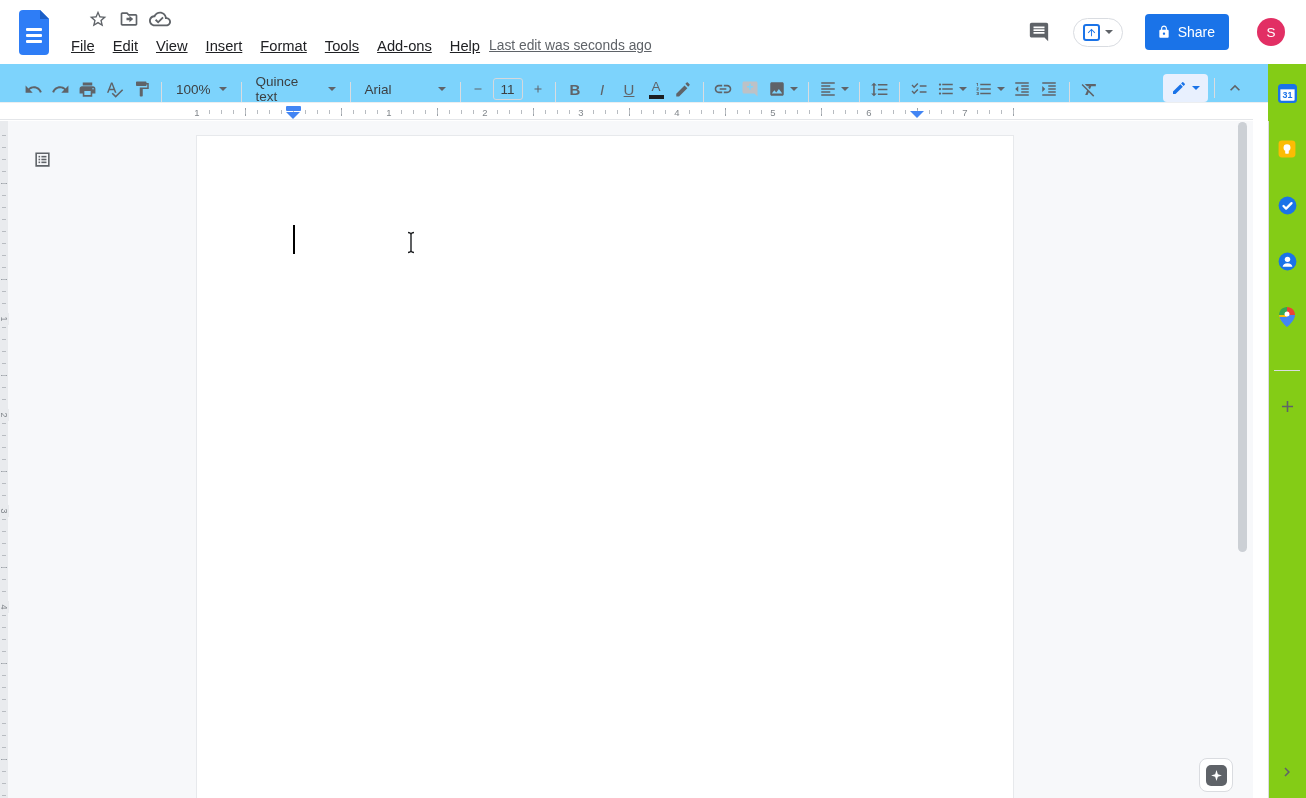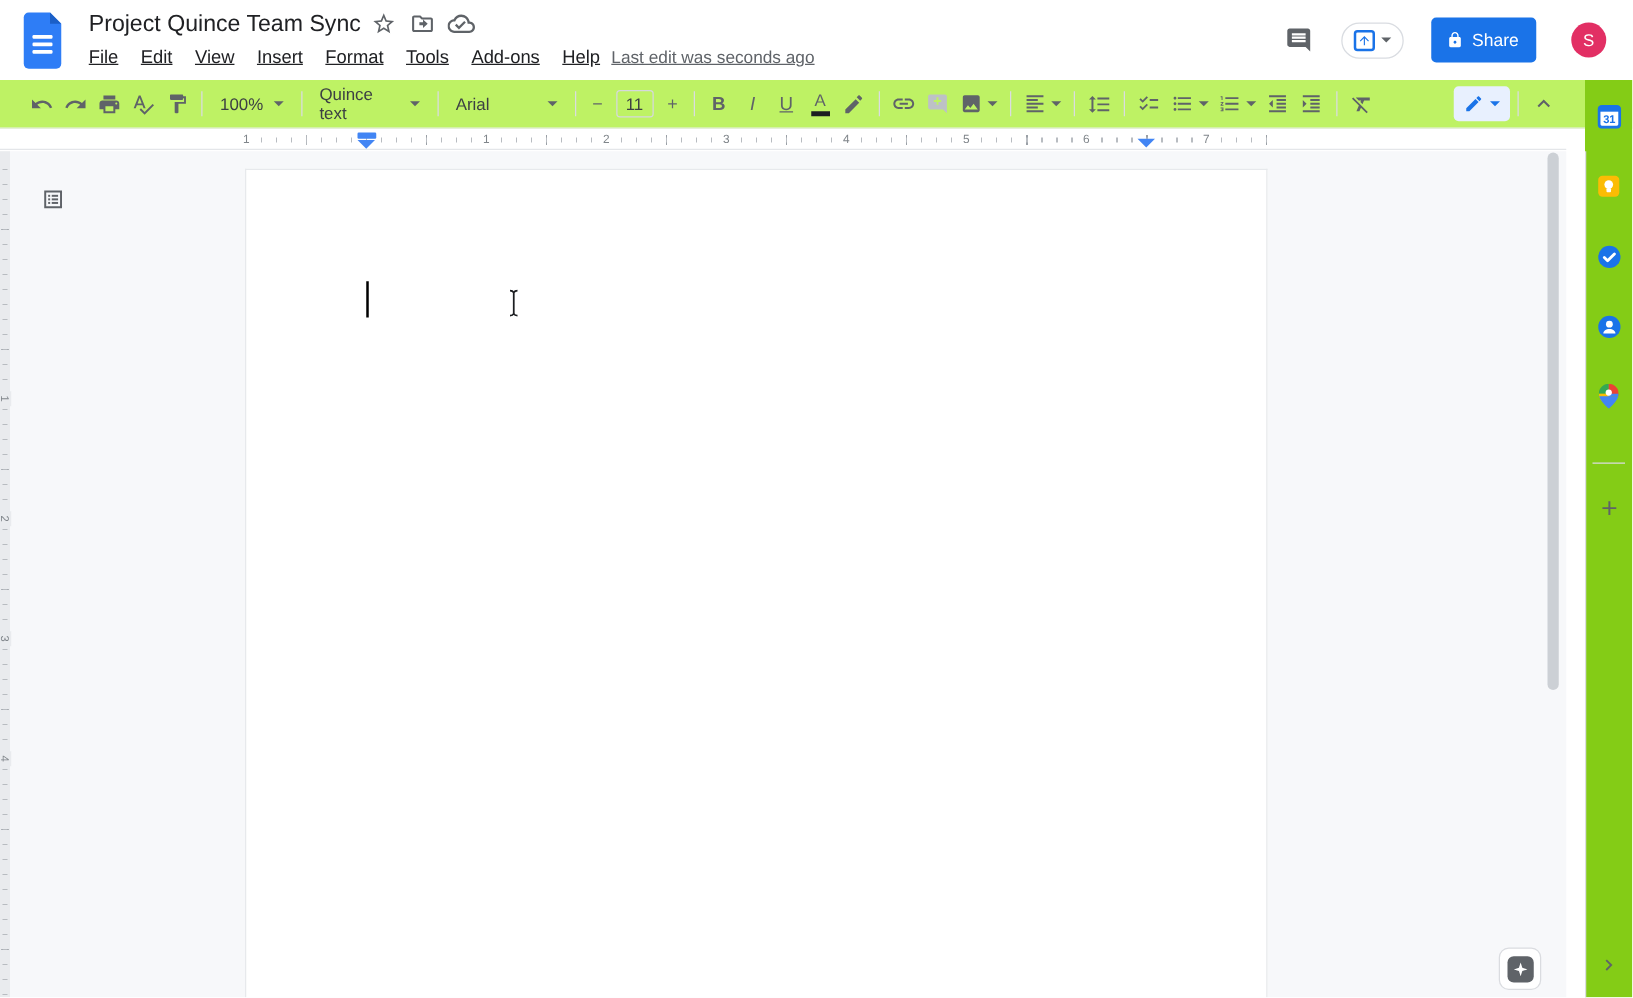--- a/index.html
+++ b/index.html
@@ -21,21 +21,21 @@
   .menu-item:first-child { padding-left:0; }
   .last-edit { font-size:13.8px; color:#5f6368; text-decoration:underline; cursor:pointer; white-space:nowrap; }
   .head-right { margin-left:auto; display:flex; align-items:center; padding-right:21px; }
   .comment-btn { width:28px; height:28px; display:flex; align-items:center; justify-content:center; cursor:pointer; }
   .present-btn { margin-left:20px; width:50px; height:29px; border:1px solid #d9dce1; border-radius:15px; display:flex; align-items:center; justify-content:center; gap:5px; background:#fff; cursor:pointer; }
   .present-box { width:17px; height:17px; border:2px solid #1a73e8; border-radius:3px; display:flex; align-items:center; justify-content:center; }
   .share-btn { margin-left:22px; height:36px; padding:0 14px 0 12px; background:#1a73e8; border:none; border-radius:4px; color:#fff; font-size:14px; font-weight:500; display:flex; align-items:center; gap:7px; cursor:pointer; font-family:inherit;text-align:center; }
   .avatar { margin-left:28px; width:28px; height:28px; border-radius:50%; color:#fff; font-size:13.5px; display:flex; align-items:center; justify-content:center; cursor:pointer; }
 
   
-  .toolbar { position:absolute; top:64px; left:0; right:0; height:39px; background:#bef264; border-bottom:1px solid #eceef0; display:flex; align-items:center; padding-left:20px; }
+  .toolbar { position:absolute; top:64px; left:0; right:0; height:39px; background:#7dd3fc; border-bottom:1px solid #eceef0; display:flex; align-items:flex-end; padding-left:20px; }
   .tbtn { width:27px; height:26px; border-radius:2px; display:flex; align-items:center; justify-content:center; flex:none; cursor:pointer; background:none; border:none; }
   .sep { width:1px; height:20px; background:#dadce0; margin:0 6px; flex:none; }
   .tdrop { display:flex; align-items:center; height:26px; padding:0 8px; gap:8px; color:#3c4043; font-size:13.5px; cursor:pointer; flex:none; }
   .caret { width:0; height:0; border-left:4px solid transparent; border-right:4px solid transparent; border-top:4.5px solid #5f6368; flex:none; }
   .fs-group { display:flex; align-items:center; gap:4px; flex:none; }
   .fs-box { width:30px; height:22px; border:1px solid #d5d8dc; border-radius:3px; display:flex; align-items:center; justify-content:center; font-size:13.5px; color:#3c4043; cursor:text; }
   .txt-ic { color:#5f6368; font-size:15px; line-height:1; }
   .a-color { display:flex; flex-direction:column; align-items:center; gap:2px; }
   .a-color .bar { width:15px; height:3.5px; background:#1c1e21; }
   .tb-right { margin-left:auto; display:flex; align-items:center; padding-right:58px; }
@@ -93,21 +93,20 @@
       <svg width="36" height="47" viewBox="0 0 36 47">
         <path d="M6 1h17l9 9v32a4 4 0 0 1-4 4H6a4 4 0 0 1-4-4V5a4 4 0 0 1 4-4z" fill="#2e7df6"></path>
         <path d="M23 1l9 9h-9z" fill="#1b5fc7"></path>
         <rect x="9" y="19" width="16" height="3" rx="1" fill="#fff"></rect>
         <rect x="9" y="25" width="16" height="3" rx="1" fill="#fff"></rect>
         <rect x="9" y="31" width="16" height="3" rx="1" fill="#fff"></rect>
       </svg>
     </div>
     <div class="head-main">
       <div class="title-row">
-        <span class="doc-title">Project Quince Team Sync</span>
         <span class="hicon">
           <svg width="20" height="20" viewBox="0 0 24 24" fill="#5f6368">
               <path d="M22 9.24l-7.19-.62L12 2 9.19 8.63 2 9.24l5.46 4.73L5.82 21 12 17.27 18.18 21l-1.63-7.03L22 9.24zM12 15.4l-3.76 2.27 1-4.28-3.32-2.88 4.38-.38L12 6.1l1.71 4.04 4.38.38-3.32 2.88 1 4.28L12 15.4z"></path>
             </svg>
         </span>
         <span class="hicon">
           <svg width="20" height="20" viewBox="0 0 24 24" fill="#5f6368">
               <path d="M20 6h-8l-2-2H4c-1.1 0-2 .9-2 2v12c0 1.1.9 2 2 2h16c1.1 0 2-.9 2-2V8c0-1.1-.9-2-2-2zm0 12H4V6h5.17l2 2H20v10zm-7.5-2v-2.5H9v-3h3.5V8l4.5 4-4.5 4z"></path>
             </svg>
         </span>

